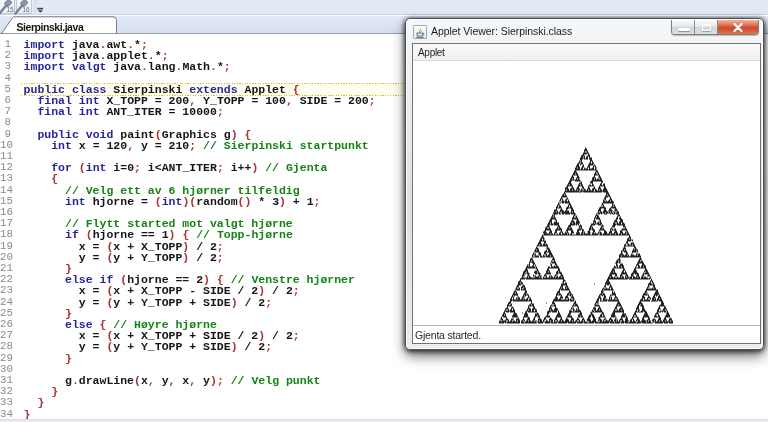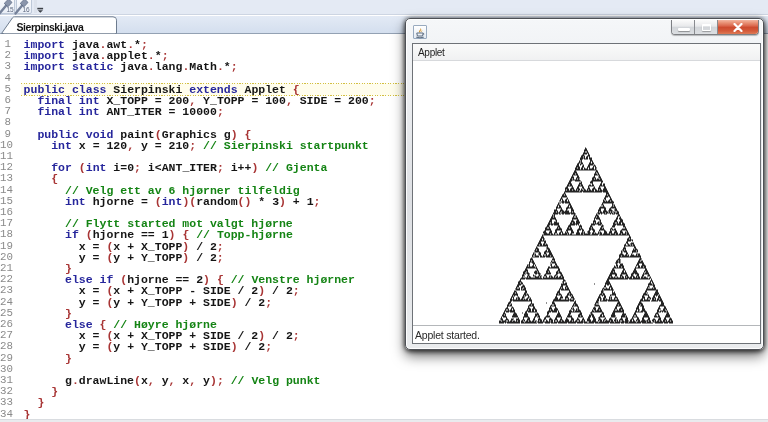--- a/index.html
+++ b/index.html
@@ -108,21 +108,21 @@
 27
 28
 29
 30
 31
 32
 33
 34</pre>
   <pre class="abs" id="code"><span class="k">import</span> java<span class="p">.</span>awt<span class="p">.</span>*<span class="p">;</span>
 <span class="k">import</span> java<span class="p">.</span>applet<span class="p">.</span>*<span class="p">;</span>
-<span class="k">import</span> <span class="k">static</span> java<span class="p">.</span>lang<span class="p">.</span>Math<span class="p">.</span>*<span class="p">;</span>
+<span class="k">import</span> <span class="k">valgt</span> java<span class="p">.</span>lang<span class="p">.</span>Math<span class="p">.</span>*<span class="p">;</span>
 
 <span class="k">public</span> <span class="k">class</span> Sierpinski <span class="k">extends</span> Applet <span class="p">{</span>
   <span class="k">final</span> <span class="k">int</span> X_TOPP = 200<span class="p">,</span> Y_TOPP = 100<span class="p">,</span> SIDE = 200<span class="p">;</span>
   <span class="k">final</span> <span class="k">int</span> ANT_ITER = 10000<span class="p">;</span>
 
   <span class="k">public</span> <span class="k">void</span> paint<span class="p">(</span>Graphics g<span class="p">)</span> <span class="p">{</span>
     <span class="k">int</span> x = 120<span class="p">,</span> y = 210<span class="p">;</span> <span class="c">// Sierpinski startpunkt</span>
 
     <span class="k">for</span> <span class="p">(</span><span class="k">int</span> i=0<span class="p">;</span> i&lt;ANT_ITER<span class="p">;</span> i++<span class="p">)</span> <span class="c">// Gjenta</span>
     <span class="p">{</span>
@@ -153,35 +153,36 @@
   <div class="abs" id="win"></div>
   <div class="abs" id="jicon">
     <svg width="12" height="12" viewBox="0 0 12 12" style="position:absolute;left:0.5px;top:0.5px">
       <path d="M5.2 5.5 Q4.4 4.3 5.6 3.3 Q7.0 2.2 6.2 1.0 Q8.2 2.2 6.8 3.6 Q5.8 4.6 6.4 5.5 Z" fill="#d69a38"></path>
       <path d="M7.6 4.9 Q7.1 4.2 7.9 3.5" stroke="#d69a38" stroke-width="0.8" fill="none"></path>
       <path d="M2.8 6 L9.2 6 L8.6 9 L3.4 9 Z" fill="none" stroke="#5c6c80" stroke-width="1"></path>
       <path d="M9.2 6.4 Q10.6 6.6 9.6 7.8" stroke="#5c6c80" stroke-width="0.8" fill="none"></path>
       <path d="M2.2 10.2 Q6 11.4 9.8 10.2" stroke="#5c6c80" stroke-width="1" fill="none"></path>
     </svg>
   </div>
+  <div class="abs" id="titletext">Applet Viewer: Sierpinski.class</div>
   <div class="abs" id="btns">
     <div class="wb" id="bmin">
         <div class="glyph" id="gmin"></div>
       </div>
     <div class="wb" id="bmax">
         <div class="glyph" id="gmax"></div>
       </div>
     <div class="wb" id="bclose">
       <svg class="glyph" style="left:15px;top:3.5px" width="10" height="9" viewBox="0 0 10 9">
         <path d="M1.5 1 L8.5 8 M8.5 1 L1.5 8" stroke="#fff" stroke-width="2.2" stroke-linecap="round"></path>
       </svg>
     </div>
   </div>
   <div class="abs" id="client"></div>
   <div class="abs" id="menubar"></div>
   <div class="abs" id="menutext">Applet</div>
   <div class="abs" id="statusline"></div>
-  <div class="abs" id="statustext">Applet started.</div>
+  <div class="abs" id="statustext">Gjenta started.</div>
 
   <svg class="abs" style="left:412px;top:60px" width="349" height="264" viewBox="0 0 349 264">
     <path d="M182 224h1M134 243h1M110 253h1M186 258h1M180 173h1M176 131h1M219 197h1M240 230h1M250 246h1M255 255h1M214 171h1M238 217h1M206 153h1M146 208h1M160 148h1M123 205h1M105 234h1M139 161h1M156 125h1M121 194h1M191 228h1M139 246h1M156 167h1M165 128h1M213 195h1M150 229h1M162 159h1M168 123h1M171 106h1M172 97h1M129 180h1M151 134h1M162 111h1M212 187h1M149 225h1M161 157h1M211 210h1M192 149h1M139 206h1M200 234h1M230 249h1M246 256h1M166 259h1M170 174h1M215 218h1M194 153h1M140 208h1M201 235h1M187 162h1M137 212h1M199 238h1M142 250h1M158 169h1M166 129h1M170 108h1M172 98h1M173 93h1M217 178h1M239 220h1M206 154h1M233 209h1M160 236h1M123 249h1M148 169h1M117 216h1M145 152h1M159 120h1M123 191h1M105 227h1M95 245h1M91 254h1M89 258h1M175 261h1M130 262h1M196 262h1M185 175h1M179 132h1M176 110h1M218 186h1M240 225h1M163 244h1M125 253h1M193 258h1M139 260h1M200 262h1M187 175h1M180 132h1M220 197h1M153 230h1M120 246h1M103 255h1M95 259h1M178 261h1M176 174h1M175 131h1M218 197h1M239 230h1M168 255h1M127 259h1M150 173h1M118 218h1M146 153h1M203 208h1M232 235h1M159 249h1M166 169h1M170 128h1M215 196h1M194 142h1M140 202h1M201 233h1M187 160h1M199 237h1M186 163h1M223 213h1M155 238h1M121 250h1M191 257h1M138 260h1M200 261h1M143 262h1M115 262h1M188 263h1M137 263h1M155 175h1M164 132h1M169 110h1M128 186h1M151 137h1M118 200h1M190 231h1M225 247h1M243 255h1M252 259h1M256 261h1M258 262h1M260 262h1M260 263h1M217 175h1M195 132h1M184 110h1M135 186h1M198 225h1M229 244h1M245 253h1M253 258h1M257 260h1M215 174h1M194 131h1M140 197h1M113 230h1M187 246h1M224 255h1M199 171h1M186 130h1M223 196h1M198 142h1M142 203h1M114 233h1M100 248h1M137 168h1M199 215h1M230 239h1M202 164h1M144 213h1M159 151h1M166 119h1M213 191h1M237 227h1M249 245h1M255 254h1M258 258h1M172 261h1M173 174h1M130 219h1M152 153h1M119 208h1M146 148h1M116 205h1M101 234h1M137 161h1M199 212h1M230 237h1M245 250h1M253 256h1M213 172h1M150 218h1M205 240h1M146 251h1M160 170h1M210 216h1M192 152h1M139 208h1M113 235h1M99 249h1M136 169h1M155 128h1M164 108h1M169 98h1M128 181h1M194 222h1M140 242h1M157 165h1M209 214h1M235 238h1M248 251h1M211 169h1M236 216h1M248 239h1M167 251h1M170 170h1M172 129h1M173 109h1M217 186h1M152 224h1M206 244h1M190 166h1M225 214h1M156 239h1M165 163h1M125 213h1M106 238h1M96 250h1M135 169h1M154 129h1M120 196h1M190 229h1M182 159h1M221 211h1M197 149h1M229 206h1M158 234h1M209 249h1M235 256h1M204 172h1M189 130h1M181 109h1M221 186h1M241 224h1M207 156h1M147 210h1M160 149h1M123 206h1M192 234h1M139 249h1M156 168h1M209 216h1M191 152h1M182 120h1M221 191h1M154 227h1M207 245h1M190 167h1M182 127h1M134 195h1M197 229h1M185 159h1M179 123h1M176 106h1M131 184h1M109 224h1M185 243h1M179 166h1M220 214h1M240 239h1M163 251h1M125 257h1M149 172h1M205 218h1M189 153h1M138 208h1M112 235h1M186 249h1M136 256h1M111 259h1M99 261h1M136 175h1M155 131h1M208 197h1M191 143h1M182 115h1M178 102h1M132 182h1M109 223h1M179 165h1M153 238h1M120 251h1M147 169h1M204 216h1M189 152h1M181 120h1M177 104h1M132 183h1M153 136h1M207 199h1M146 231h1M160 160h1M210 211h1M148 237h1M161 163h1M167 125h1M127 194h1M107 228h1M184 246h1M135 254h1M154 171h1M164 130h1M125 196h1M193 230h1M140 246h1M200 254h1M187 171h1M137 217h1M199 240h1M186 164h1M208 250h1M147 257h1M117 260h1M189 261h1M225 262h1M155 262h1M121 263h1M147 175h1M160 132h1M211 197h1M236 230h1M205 159h1M189 124h1M138 193h1M112 228h1M186 245h1M180 167h1M220 215h1M153 239h1M207 251h1M190 170h1M138 216h1M199 239h1M143 251h1M158 170h1M122 216h1M191 240h1M139 251h1M113 257h1M99 260h1M93 261h1M90 262h1M88 262h1M131 175h1M196 219h1M228 241h1M201 165h1M144 214h1M166 120h1M170 104h1M215 183h1M194 136h1M140 199h1M113 231h1M100 247h1M212 185h1M193 137h1M227 200h1M157 231h1M121 247h1M104 255h1M182 259h1M221 261h1M197 175h1M185 131h1M223 197h1M242 230h1M164 246h1M212 255h1M193 171h1M183 130h1M222 196h1M241 230h1M207 159h1M147 211h1M160 150h1M148 147h1M205 205h1M233 234h1M203 161h1M145 212h1M159 150h1M210 206h1M192 147h1M183 118h1M222 190h1M120 245h1M190 254h1M226 258h1M156 261h1M208 262h1M191 175h1M182 132h1M221 197h1M234 211h1M204 150h1M232 206h1M203 147h1M232 205h1M246 234h1M166 248h1M126 256h1M193 259h1M140 261h1M113 262h1M187 262h1M224 263h1M199 175h1M230 219h1M202 154h1M144 208h1M159 148h1M104 234h1M113 212h1M143 150h1M158 119h1M166 104h1M170 96h1M128 179h1M194 221h1M228 242h1M157 252h1M165 170h1M213 217h1M237 240h1M205 164h1M189 126h1M225 194h1M156 229h1M121 246h1M104 254h1M219 262h1M196 175h1M229 219h1M245 241h1M209 165h1M235 214h1M204 151h1M232 207h1M203 148h1M188 118h1M224 190h1M155 227h1M121 245h1M191 254h1M182 171h1M134 217h1M197 240h1M142 251h1M170 109h1M215 186h1M151 224h1M162 156h1M236 236h1M248 249h1M255 256h1M258 259h1M216 174h1M195 131h1M154 137h1M208 200h1M147 231h1M204 247h1M145 255h1M203 259h1M232 261h1M246 262h1M210 175h1M235 219h1M161 241h1M211 252h1M192 170h1M183 129h1M241 229h1M251 246h1M256 254h1M215 171h1M249 240h1M211 164h1M149 213h1M161 151h1M124 207h1M149 148h1M117 205h1M189 234h1M138 248h1M112 256h1M99 259h1M177 262h1M132 262h1M196 263h1M136 219h1M111 241h1M99 252h1M136 170h1M198 216h1M230 240h1M245 251h1M166 257h1M213 260h1M237 261h1M249 262h1M168 262h1M127 263h1M107 263h1M184 263h1M179 175h1M220 219h1M153 241h1M120 252h1M190 257h1M225 260h1M199 174h1M230 218h1M166 252h1M213 257h1M193 173h1M140 218h1M157 153h1M121 208h1M104 235h1M95 249h1M134 169h1M154 128h1M154 237h1M207 250h1M147 256h1M160 172h1M210 218h1M236 240h1M211 170h1M192 129h1M139 196h1M200 229h1M230 246h1M158 254h1M210 259h1M148 261h1M204 262h1M189 175h1M225 219h1M243 241h1M208 165h1M234 214h1M145 207h1M183 161h1M134 212h1M154 150h1M164 119h1M169 104h1M127 183h1M150 136h1M162 112h1M124 187h1M105 225h1M183 244h1M178 166h1M219 214h1M196 151h1M141 207h1M157 148h1M209 205h1M148 234h1M117 248h1M189 256h1M225 259h1M186 131h1M136 197h1M199 230h1M202 167h1M144 215h1M202 239h1M144 251h1M159 170h1M235 239h1M161 251h1M211 257h1M149 260h1M205 261h1M145 262h1M159 175h1M166 132h1M126 197h1M194 230h1M113 255h1M143 171h1M115 217h1M144 153h1M115 208h1M188 235h1M137 249h1M155 169h1M208 216h1M147 239h1M117 251h1M145 170h1M159 129h1M166 109h1M126 186h1M150 137h1M205 200h1M203 247h1M159 172h1M210 217h1M235 240h1M167 170h1M214 216h1M249 251h1M255 257h1M258 260h1M151 218h1M206 241h1M233 252h1M247 257h1M254 260h1M257 261h1M172 262h1M173 175h1M217 219h1M239 241h1M250 252h1M168 257h1M214 260h1M194 174h1M184 131h1M179 110h1M220 186h1M197 137h1M141 200h1M114 231h1M187 247h1M242 259h1M164 261h1M169 175h1M171 131h1M172 110h1M151 225h1M146 253h1M203 258h1M188 173h1M225 218h1M199 153h1M186 121h1M136 192h1M111 227h1M136 254h1M198 258h1M230 261h1M202 174h1M231 219h1M159 241h1M123 252h1M148 170h1M145 235h1M159 162h1M123 212h1M192 238h1M183 163h1M222 213h1M198 151h1M186 119h1M136 191h1M198 227h1M186 158h1M180 123h1M177 106h1M152 136h1M163 112h1M193 138h1M244 232h1M165 247h1M126 255h1M106 259h1M96 261h1M135 175h1M198 219h1M186 153h1M136 208h1M198 235h1M142 249h1M202 256h1M188 172h1M181 130h1M221 196h1M204 237h1M232 250h1M159 256h1M210 260h1M156 241h1M121 252h1M147 170h1M123 192h1M148 140h1M161 114h1M211 188h1M149 226h1M205 244h1M233 254h1M203 171h1M188 130h1M137 196h1M199 229h1M186 159h1M223 211h1M242 237h1M164 250h1M212 256h1M193 172h1M227 218h1M200 153h1M187 121h1M224 192h1M242 227h1M164 245h1M212 254h1M237 258h1M161 261h1M167 174h1M214 219h1M184 121h1M179 104h1M220 184h1M153 223h1M207 243h1M147 253h1M160 171h1M148 240h1M189 257h1M121 262h1M104 262h1M95 263h1M134 175h1M154 132h1M120 197h1M147 143h1M117 203h1M189 233h1M225 248h1M199 168h1M230 215h1M158 239h1M166 164h1M126 213h1M193 238h1M140 250h1M200 257h1M230 260h1M158 261h1M210 262h1M235 262h1M161 263h1M167 175h1M237 241h1M205 165h1M233 214h1M247 238h1M126 257h1M150 172h1M162 130h1M124 197h1M149 142h1M205 203h1M233 233h1M203 160h1M188 124h1M155 228h1M164 158h1M125 210h1M106 237h1M183 250h1M178 169h1M176 129h1M218 196h1M196 142h1M228 202h1M201 145h1M231 204h1M246 233h1M210 161h1M192 125h1M226 194h1M156 228h1M182 258h1M241 262h1M207 175h1M234 219h1M247 241h1M210 165h1M192 126h1M139 195h1M187 158h1M137 211h1M230 250h1M202 169h1M188 129h1M143 246h1M158 167h1M209 215h1M222 191h1M138 258h1M156 173h1M121 218h1M104 240h1M95 252h1M178 257h1M176 173h1M131 218h1M160 118h1M123 190h1M148 139h1M205 201h1M189 145h1M225 204h1M156 233h1M121 248h1M147 168h1M160 128h1M211 195h1M236 229h1M233 211h1M159 237h1M123 250h1M161 129h1M124 196h1M105 229h1M96 246h1M135 167h1M207 195h1M147 229h1M160 159h1M226 206h1M200 147h1M230 205h1M202 147h1M231 205h1M148 212h1M161 150h1M211 206h1M149 235h1M161 161h1M124 212h1M192 237h1M139 250h1M156 169h1M121 216h1M191 239h1M182 164h1M221 213h1M241 238h1M212 257h1M236 260h1M205 174h1M146 218h1M116 241h1M188 252h1M225 257h1M199 173h1M143 218h1M158 153h1M166 121h1M126 192h1M106 227h1M96 245h1M111 215h1M98 239h1M136 163h1M111 213h1M142 151h1M209 191h1M235 227h1M248 245h1M167 254h1M170 171h1M215 217h1M228 208h1M157 235h1M165 162h1M169 125h1M128 194h1M140 158h1M157 123h1M165 106h1M169 97h1M128 180h1M184 155h1M222 209h1M154 236h1M207 249h1M190 169h1M226 216h1M243 239h1M252 251h1M256 257h1M259 260h1M238 218h1M190 121h1M138 192h1M156 140h1M165 114h1M169 101h1M128 182h1M151 135h1M118 199h1M182 160h1M241 237h1M251 250h1M256 256h1M171 260h1M216 261h1M151 262h1M206 262h1M233 263h1M247 263h1M167 263h1M170 175h1M172 132h1M129 197h1M195 230h1M141 246h1M100 259h1M180 261h1M220 262h1M185 132h1M169 167h1M171 128h1M216 195h1M238 229h1M212 167h1M236 215h1M161 239h1M211 251h1M139 216h1M156 152h1M121 207h1M191 235h1M226 249h1M156 256h1M208 259h1M191 174h1M226 218h1M180 104h1M197 136h1M185 112h1M179 100h1M220 181h1M240 222h1M207 155h1M147 209h1M244 256h1M209 172h1M191 130h1M226 196h1M156 230h1M165 159h1M213 211h1M150 237h1M205 250h1M189 169h1M181 129h1M177 108h1M175 98h1M131 181h1M196 222h1M185 155h1M179 122h1M133 192h1M109 227h1M141 158h1M201 210h1M144 237h1M115 250h1M144 169h1M123 196h1M192 229h1M113 254h1M187 259h1M224 261h1M180 110h1M153 225h1M120 244h1M103 253h1M134 260h1M110 262h1M185 262h1M136 263h1M111 263h1M186 263h1M223 263h1M198 175h1M142 219h1M114 241h1M144 165h1M115 214h1M144 151h1M203 207h1M144 235h1M203 249h1M232 256h1M203 172h1M232 217h1M159 240h1M170 126h1M151 141h1M162 115h1M211 189h1M146 254h1M232 260h1M254 262h1M170 263h1M215 263h1M151 263h1M206 263h1M146 263h1M116 263h1M101 263h1M137 175h1M112 219h1M99 241h1M136 165h1M198 214h1M230 238h1M126 260h1M193 261h1M227 262h1M244 262h1M252 263h1M213 175h1M193 132h1M227 197h1M200 143h1M230 203h1M202 145h1M144 204h1M202 233h1M144 248h1M115 255h1M188 259h1M137 261h1M164 131h1M213 197h1M149 230h1M161 159h1M167 124h1M170 106h1M168 100h1M171 94h1M172 91h1M129 177h1M195 220h1M184 154h1M179 121h1M220 192h1M153 227h1M147 167h1M116 215h1M101 239h1M181 251h1M134 257h1M110 260h1M142 174h1M114 218h1M144 148h1M115 205h1M181 248h1M221 256h1M197 172h1M229 217h1M158 240h1M124 189h1M192 226h1M227 244h1M200 166h1M166 163h1M215 194h1M194 141h1M184 115h1M179 101h1M133 182h1M197 222h1M141 243h1M114 253h1M144 170h1M101 240h1M221 257h1M197 173h1M229 218h1M213 214h1M150 238h1M118 250h1M102 257h1M94 260h1M134 174h1M154 131h1M207 197h1M190 143h1M226 203h1M200 145h1M187 117h1M242 226h1M208 157h1M234 210h1M204 149h1M189 119h1M137 191h1M155 139h1M121 201h1M104 232h1M182 247h1M221 255h1M241 259h1M207 174h1M234 218h1M204 153h1M145 208h1M203 235h1M145 249h1M115 256h1M208 219h1M191 153h1M226 208h1M156 235h1M121 249h1M175 96h1M218 179h1M239 221h1M163 242h1M168 165h1M214 214h1M206 251h1M225 216h1M121 251h1M104 257h1M139 173h1M156 130h1M147 230h1M204 246h1M159 262h1M166 175h1M126 219h1M193 241h1M140 252h1M157 170h1M147 240h1M191 262h1M226 263h1M243 263h1M165 263h1M213 263h1M193 175h1M140 219h1M113 241h1M187 252h1M180 170h1M133 216h1M201 257h1M144 260h1M202 261h1M231 262h1M202 175h1M232 219h1M166 165h1M126 214h1M140 251h1M187 260h1M111 262h1M99 262h1M142 241h1M202 252h1M231 257h1M159 260h1M166 174h1M213 218h1M162 252h1M168 170h1M150 240h1M118 251h1M182 175h1M178 132h1M196 143h1M141 203h1M144 160h1M159 124h1M210 194h1M192 141h1M226 202h1M243 232h1M208 160h1M147 212h1M117 237h1M102 250h1M181 256h1M154 174h1M207 218h1M147 241h1M160 164h1M123 214h1M229 207h1M158 235h1M122 249h1M148 168h1M126 183h1M106 223h1M184 243h1M222 253h1M198 171h1M201 152h1M187 120h1M221 184h1M241 223h1M163 243h1M106 258h1M96 260h1M135 174h1M111 219h1M186 241h1M136 252h1M111 257h1M186 260h1M180 174h1M177 131h1M146 211h1M102 234h1M138 161h1M202 163h1M202 238h1M203 169h1M188 128h1M181 108h1M133 185h1M110 224h1M136 253h1M155 171h1M208 217h1M204 251h1M232 257h1M214 218h1M187 249h1M137 256h1M186 261h1M223 262h1M158 241h1M122 252h1M182 260h1M134 261h1M154 175h1M207 219h1M234 241h1M247 252h1M167 257h1M170 173h1M128 218h1M194 240h1M228 252h1M201 170h1M231 216h1M246 240h1M253 251h1M170 257h1M128 260h1M107 261h1M97 262h1M92 262h1M133 175h1M153 132h1M163 110h1M168 99h1M127 181h1M150 135h1M146 143h1M203 203h1M232 233h1M134 168h1M110 216h1M92 251h1M89 257h1M175 260h1M131 261h1M152 175h1M119 219h1M190 241h1M225 252h1M243 257h1M165 260h1M213 261h1M237 262h1M214 263h1M194 175h1M227 219h1M200 154h1M143 208h1M158 148h1M166 118h1M150 227h1M205 245h1M116 258h1M101 261h1M94 262h1M175 263h1M174 175h1M174 132h1M174 110h1M152 225h1M163 156h1M212 210h1M193 149h1M227 206h1M244 234h1M209 161h1M235 212h1M160 237h1M105 256h1M183 260h1M135 261h1M198 262h1M229 262h1M201 175h1M144 219h1M115 241h1M101 252h1M181 257h1M177 173h1M175 130h1M174 109h1M174 99h1M174 93h1M174 91h1M174 90h1M174 89h1M217 176h1M228 197h1M201 143h1M187 115h1M137 189h1M199 226h1M230 244h1M202 166h1M232 251h1M246 257h1M210 172h1M235 218h1M189 121h1M199 227h1M143 245h1M202 254h1M231 258h1M202 173h1M144 218h1M115 240h1M224 257h1M155 260h1M164 174h1M169 131h1M128 197h1M151 143h1M192 139h1M183 113h1M178 101h1M176 95h1M175 91h1M130 177h1M196 220h1M115 238h1M188 251h1M137 257h1M199 260h1M186 174h1M136 218h1M155 153h1M164 121h1M212 192h1M149 227h1M118 245h1M189 254h1M181 171h1M154 153h1M207 208h1M234 235h1M247 249h1M254 256h1M257 259h1M129 262h1M195 262h1M228 263h1M244 263h1M209 175h1M248 241h1M167 252h1M214 257h1M194 173h1M184 130h1M222 197h1M154 230h1M207 246h1M182 128h1M221 195h1M154 229h1M164 159h1M125 211h1M229 239h1M158 251h1M122 257h1M191 260h1M139 261h1M158 175h1M122 219h1M191 241h1M226 252h1M156 257h1M208 260h1M235 261h1M248 262h1M257 263h1M215 175h1M194 132h1M179 99h1M133 181h1M136 209h1M111 236h1M92 256h1M177 259h1M175 174h1M174 131h1M174 94h1M141 197h1M201 230h1M187 159h1M180 124h1M219 184h1M153 224h1M125 209h1M193 236h1M104 239h1M95 251h1M219 260h1M196 174h1M155 143h1M164 115h1M125 189h1M106 226h1M140 157h1M200 210h1M187 149h1M224 206h1M242 234h1M208 161h1M234 212h1M247 237h1M167 250h1M214 256h1M194 172h1M251 243h1M256 253h1M171 258h1M129 260h1M184 175h1M131 186h1M196 225h1M185 156h1M223 210h1M198 149h1M180 103h1M133 183h1M110 223h1M142 156h1M158 122h1M209 192h1M148 228h1M117 245h1M225 258h1M202 153h1M231 208h1M202 148h1M144 205h1M115 234h1M101 248h1M221 259h1M197 174h1M150 260h1M118 261h1M146 175h1M203 219h1M232 241h1M159 252h1M123 257h1M148 173h1M161 130h1M161 115h1M167 123h1M214 193h1M150 228h1M189 167h1M225 215h1M199 151h1M230 207h1M148 256h1M117 259h1M102 261h1M138 175h1M136 164h1M111 214h1M99 238h1M180 251h1M133 257h1M197 260h1M185 174h1M179 131h1M175 99h1M218 181h1M196 135h1M141 199h1M137 167h1M143 239h1M114 251h1M100 257h1M181 260h1M177 174h1M130 178h1M152 133h1M163 111h1M193 225h1M183 156h1M222 210h1M164 162h1M171 107h1M216 185h1M195 136h1M184 112h1M135 188h1M186 157h1M136 210h1M198 236h1M114 256h1M153 131h1M215 181h1M194 135h1M200 231h1M231 247h1M246 255h1M253 259h1M213 173h1M193 131h1M224 189h1M199 139h1M186 113h1M180 101h1M153 135h1M190 144h1M225 203h1M165 161h1M169 124h1M194 228h1M227 245h1M200 167h1M231 215h1M246 239h1M257 257h1M172 260h1M129 261h1M119 244h1M197 262h1M223 219h1M155 241h1M164 165h1M212 214h1M193 151h1M140 207h1M165 118h1M126 190h1M183 245h1M186 173h1M223 218h1M155 240h1M208 252h1M234 257h1M204 173h1M145 218h1M159 153h1M210 208h1M148 235h1M161 162h1M105 238h1M135 256h1M98 261h1M180 262h1M177 175h1M131 219h1M196 241h1M141 252h1M156 148h1M213 190h1M172 173h1M129 218h1M151 153h1M206 208h1M146 235h1M160 162h1M170 107h1M128 185h1M194 224h1M140 243h1M113 253h1M158 129h1M210 196h1M235 229h1M248 246h1M184 262h1M135 262h1M180 175h1M240 241h1M207 165h1M160 238h1M210 251h1M148 257h1M161 172h1M124 218h1M192 240h1M183 164h1M135 214h1M154 151h1M207 207h1M147 235h1M117 249h1M181 172h1M125 192h1M193 227h1M183 158h1M178 123h1M220 193h1M240 228h1M250 245h1M168 254h1M215 258h1M150 261h1M190 175h1M127 193h1M244 254h1M165 258h1M169 173h1M172 109h1M173 99h1M130 181h1M195 222h1M153 228h1M234 254h1M204 171h1M145 217h1M178 256h1M176 172h1M218 218h1M152 240h1M199 152h1M88 261h1M87 262h1M174 262h1M217 263h1M152 263h1M145 175h1M210 257h1M192 173h1M139 218h1M113 240h1M136 257h1M155 173h1M103 240h1M132 260h1M109 261h1M141 175h1M201 219h1M231 241h1M231 214h1M246 238h1M260 261h1M239 219h1M233 208h1M247 235h1M254 249h1M214 169h1M237 216h1M249 239h1M168 251h1M127 257h1M194 260h1M184 174h1M135 218h1M120 208h1M190 235h1M138 249h1M200 256h1M143 259h1M115 261h1M144 175h1M202 219h1M144 241h1M203 252h1M188 170h1M224 216h1M208 251h1M232 218h1M203 153h1M115 235h1M144 162h1M115 212h1M188 238h1M181 163h1M134 213h1M110 238h1M185 250h1M198 260h1M229 261h1M158 262h1M209 262h1M178 110h1M132 186h1M142 206h1M201 234h1M144 249h1M159 168h1M192 239h1M178 126h1M132 194h1M196 229h1M185 158h1M208 208h1M170 259h1M215 261h1M252 252h1M213 170h1M149 216h1M118 240h1M189 251h1M243 260h1M252 261h1M149 219h1M118 241h1M189 252h1M156 260h1M121 261h1M167 110h1M127 186h1M102 231h1M138 160h1M112 211h1M186 237h1M224 250h1M242 256h1M251 260h1M212 174h1M244 230h1M165 246h1M183 173h1M111 240h1M186 252h1M180 131h1M177 110h1M219 186h1M146 166h1M160 127h1M123 195h1M139 159h1M200 211h1M202 162h1M231 213h1M202 150h1M188 119h1M230 245h1M122 258h1M191 261h1M226 262h1M200 175h1M143 219h1M202 241h1M188 165h1M181 126h1M207 158h1M145 216h1M115 239h1M101 251h1M94 257h1M134 173h1M110 218h1M185 240h1M223 252h1M242 257h1M149 218h1M205 241h1M189 164h1M177 107h1M131 180h1M223 209h1M208 249h1M191 169h1M165 164h1M150 151h1M205 207h1M233 235h1M167 256h1M214 259h1M205 175h1M146 219h1M160 153h1M123 208h1M148 148h1M204 205h1M189 147h1M181 118h1M177 103h1M219 183h1M240 223h1M250 243h1M212 166h1M149 214h1M205 238h1M189 163h1M225 213h1M156 238h1M226 260h1M243 261h1M208 175h1M191 131h1M139 197h1M156 143h1M121 203h1M147 145h1M204 204h1M145 233h1M159 161h1M210 212h1M124 213h1M100 260h1M137 174h1M111 218h1M180 164h1M177 126h1M175 107h1M174 98h1M217 177h1M152 220h1M163 154h1M124 208h1M113 256h1M141 241h1M191 151h1M169 123h1M184 158h1M175 97h1M250 242h1M212 165h1M193 127h1M183 107h1M135 185h1M207 200h1M138 203h1M156 146h1M208 204h1M147 234h1M160 161h1M211 212h1M192 150h1M183 119h1M241 227h1M125 254h1M149 171h1M102 233h1M177 168h1M219 215h1M250 251h1M212 170h1M200 141h1M155 138h1M164 113h1M125 188h1M106 225h1M96 244h1M178 253h1M220 258h1M229 203h1M158 233h1M122 248h1M191 255h1M139 259h1M199 241h1M142 252h1M148 152h1M161 120h1M132 171h1M196 217h1M185 153h1M155 148h1M164 118h1M125 190h1M149 139h1M146 232h1M116 247h1M145 168h1M203 215h1M188 152h1M134 191h1M110 227h1M142 158h1M231 237h1M159 238h1M139 172h1M200 218h1M143 240h1M158 164h1M209 213h1M139 207h1M121 205h1M147 147h1M160 117h1M167 103h1M214 183h1M237 223h1M249 243h1M255 253h1M150 217h1M204 219h1M145 241h1M145 257h1M115 260h1M199 219h1M186 154h1M158 256h1M166 172h1M146 213h1M160 151h1M210 207h1M238 224h1M162 243h1M168 166h1M194 151h1M227 207h1M200 148h1M187 118h1M208 245h1M191 166h1M229 246h1M201 167h1M187 128h1M137 195h1M155 142h1M121 202h1M191 233h1M139 248h1M200 255h1M230 259h1M231 218h1M232 208h1M159 235h1M166 162h1M213 212h1M193 150h1M198 140h1M186 114h1M177 95h1M131 177h1M108 220h1M141 154h1M114 208h1M100 236h1M137 162h1M155 125h1M104 228h1M139 158h1M143 237h1M202 250h1M231 256h1M202 172h1M215 184h1M238 223h1M206 156h1M146 209h1M203 236h1M232 249h1M192 174h1M156 153h1M91 256h1M176 259h1M109 262h1M207 252h1M188 162h1M143 250h1M231 260h1M246 261h1M253 262h1M257 262h1M151 219h1M119 241h1M102 252h1M182 257h1M178 173h1M132 218h1M153 153h1M147 148h1M232 234h1M159 248h1M123 256h1M148 172h1M211 196h1M161 246h1M211 255h1M236 259h1M205 173h1M233 218h1M247 240h1M239 224h1M162 244h1M127 214h1M107 239h1M184 251h1M179 169h1M175 109h1M108 224h1M97 244h1M135 166h1M201 163h1M231 250h1M166 260h1M172 131h1M216 197h1M238 230h1M162 246h1M160 240h1M210 252h1M181 175h1M134 219h1M110 241h1M142 165h1M158 126h1M122 195h1M191 229h1M182 158h1M222 211h1M207 162h1M234 213h1M254 250h1M172 172h1M173 130h1M217 197h1M149 215h1M161 152h1M167 120h1M214 191h1M102 254h1M181 258h1M219 218h1M240 240h1M193 129h1M227 196h1M162 162h1M197 223h1M155 236h1M120 249h1M103 256h1M154 262h1M120 262h1M103 263h1M178 263h1M176 175h1M218 219h1M163 252h1M171 129h1M129 196h1M195 229h1M184 159h1M218 184h1M196 136h1M115 211h1M101 237h1M93 250h1M177 256h1M155 230h1M226 259h1M147 262h1M117 263h1M159 132h1M166 110h1M214 186h1M194 137h1M200 144h1M187 116h1M111 226h1M142 157h1M158 123h1M122 193h1M226 245h1M156 254h1M165 171h1M126 217h1M150 153h1M162 120h1M124 192h1M192 227h1M139 245h1M137 164h1M112 213h1M143 151h1M202 207h1M188 148h1M224 205h1M199 147h1M186 117h1M223 190h1M251 245h1M140 195h1M113 229h1M143 159h1M144 149h1M159 119h1M183 243h1M135 253h1M142 260h1M201 262h1M159 154h1M203 237h1M188 163h1M181 125h1M134 194h1M197 228h1M136 211h1M155 149h1M208 206h1M101 256h1M94 259h1M197 218h1M223 208h1M155 235h1M98 241h1M92 252h1M131 173h1M109 218h1M179 164h1M176 126h1M219 195h1M240 229h1M171 259h1M195 174h1M228 219h1M244 241h1M165 252h1M146 240h1M116 252h1M101 257h1M190 263h1M216 196h1M102 240h1M182 252h1M178 170h1M131 196h1M152 142h1M119 202h1M190 233h1M221 212h1M197 150h1M185 119h1M223 191h1M229 201h1M158 232h1M166 160h1M126 211h1M111 216h1M155 126h1M138 246h1M208 215h1M124 254h1M117 217h1M145 153h1M134 190h1M185 245h1M223 254h1M209 251h1M145 174h1M159 131h1M123 197h1M105 230h1M95 246h1M178 255h1M176 171h1M218 217h1M196 153h1M185 120h1M135 192h1M204 249h1M189 168h1M137 216h1M230 251h1M245 257h1M150 262h1M118 262h1M116 219h1M101 241h1M181 252h1M245 240h1M177 170h1M132 216h1M109 240h1M185 251h1M142 261h1M114 262h1M177 132h1M132 197h1M153 143h1M163 115h1M212 189h1M247 258h1M210 173h1M192 131h1M183 109h1M134 186h1M198 224h1M186 156h1M180 122h1M133 193h1M142 245h1M166 127h1M205 246h1M116 259h1M188 261h1M181 174h1M221 219h1M197 153h1M185 121h1M229 245h1M187 127h1M180 108h1M201 209h1M144 236h1M115 249h1M115 216h1M188 239h1M137 251h1M199 257h1M143 260h1M158 174h1M209 218h1M235 241h1M204 164h1M181 107h1M134 185h1M197 224h1M229 243h1M158 253h1M139 262h1M156 175h1M165 132h1M238 225h1M233 210h1M210 249h1M233 217h1M120 207h1M182 161h1M120 206h1M194 223h1M227 243h1M157 253h1M169 129h1M151 229h1M124 211h1M227 250h1M248 240h1M236 213h1M161 238h1M211 250h1M149 257h1M205 260h1M233 261h1M247 262h1M166 262h1M157 154h1M209 208h1M191 148h1M143 248h1M158 168h1M166 128h1M126 196h1M106 229h1M183 246h1M198 259h1M201 174h1M181 170h1M110 240h1M142 164h1M114 213h1M188 147h1M155 234h1M164 161h1M149 237h1M211 213h1M149 238h1M167 126h1M214 194h1M118 246h1M139 175h1M143 154h1M158 121h1M166 105h1M213 184h1M211 166h1M236 214h1M167 163h1M214 213h1M248 259h1M167 261h1M127 262h1M194 262h1M135 219h1M154 154h1M222 254h1M154 258h1M120 261h1M190 262h1M241 241h1M164 252h1M106 260h1M183 261h1M222 262h1M207 263h1M234 263h1M160 263h1M210 263h1M236 263h1M248 263h1M150 263h1M162 175h1M168 132h1M214 197h1M237 230h1M249 246h1M162 153h1M192 235h1M183 162h1M178 125h1M176 107h1M120 200h1M191 231h1M138 247h1M203 173h1M224 197h1M208 246h1M147 255h1M243 262h1M147 219h1M117 241h1M145 165h1M203 214h1M232 238h1M246 251h1M210 169h1M243 229h1M252 246h1M213 167h1M193 128h1M183 108h1M178 98h1M220 180h1M227 260h1M252 262h1M237 219h1M249 241h1M168 252h1M171 170h1M151 142h1M168 102h1M127 182h1M200 253h1M246 260h1M126 262h1M106 262h1M96 263h1M105 260h1M178 175h1M219 219h1M215 173h1M189 262h1M156 263h1M165 175h1M213 219h1M203 151h1M188 120h1M181 104h1M221 183h1M154 223h1M154 142h1M207 202h1M190 145h1M226 204h1M243 233h1M191 124h1M155 226h1M208 244h1M226 215h1M200 151h1M143 207h1M202 212h1M232 237h1M246 250h1M148 216h1M117 239h1M145 164h1M116 213h1M207 163h1M225 191h1M199 140h1M230 201h1M245 232h1M166 247h1M183 174h1M222 218h1M154 240h1M145 240h1M203 251h1M210 174h1M161 173h1M186 250h1M223 257h1M137 208h1M169 103h1M190 122h1M225 192h1M243 228h1M208 158h1M145 206h1M203 234h1M101 259h1M181 261h1M134 262h1M185 263h1M176 132h1M131 197h1M109 230h1M185 246h1M179 167h1M133 215h1M197 239h1M101 262h1M242 235h1M251 249h1M212 169h1M200 142h1M149 138h1M233 232h1M137 193h1M143 158h1M202 210h1M188 149h1M181 119h1M133 191h1M197 227h1M185 157h1M153 141h1M120 202h1M190 232h1M211 207h1M236 235h1M161 249h1M124 256h1M192 230h1M226 246h1M111 229h1M142 159h1M166 106h1M193 136h1M209 247h1M235 255h1M254 261h1M146 165h1M116 214h1M101 238h1M137 163h1M208 194h1M160 158h1M252 258h1M169 261h1M215 262h1M178 262h1M109 263h1M144 257h1M159 173h1M166 130h1M169 257h1M215 260h1M151 261h1M146 262h1M203 263h1M232 263h1M246 263h1M166 263h1M126 263h1M106 263h1M140 175h1M157 132h1M122 197h1M148 143h1M94 248h1M177 255h1M132 259h1M196 261h1M198 153h1M99 245h1M180 254h1M153 261h1M189 241h1M181 165h1M221 214h1M197 151h1M227 195h1M230 202h1M253 248h1M213 168h1M237 215h1M227 194h1M204 215h1M145 239h1M155 152h1M164 120h1M125 191h1M201 147h1M144 161h1M188 237h1M137 250h1M164 129h1M169 108h1M178 168h1M132 215h1M153 152h1M145 147h1M159 117h1M210 190h1M183 114h1M134 188h1M110 226h1M182 245h1M178 167h1M182 129h1M134 196h1M167 102h1M170 95h1M215 179h1M151 221h1M206 242h1M146 252h1M214 262h1M205 263h1M138 219h1M112 241h1M143 165h1M202 214h1M144 238h1M115 251h1M166 108h1M213 186h1M150 224h1M149 236h1M118 249h1M146 169h1M116 216h1M199 213h1M194 229h1M166 161h1M233 256h1M247 260h1M203 175h1M204 260h1M128 263h1M194 263h1M152 137h1M119 200h1M199 255h1M188 153h1M224 208h1M199 148h1M159 234h1M104 256h1M165 109h1M169 99h1M138 159h1M199 211h1M188 125h1M224 194h1M242 228h1M213 254h1M149 259h1M149 153h1M205 208h1M144 217h1M203 240h1M148 218h1M161 153h1M211 208h1M236 238h1M161 250h1M192 260h1M226 261h1M165 262h1M128 219h1M194 241h1M199 141h1M202 146h1M188 117h1M181 103h1M197 135h1M229 199h1M245 231h1M213 255h1M140 217h1M234 229h1M160 246h1M210 254h1M192 171h1M178 109h1M153 137h1M134 211h1M110 237h1M98 250h1M133 172h1M98 240h1M123 254h1M105 259h1M198 263h1M230 263h1M246 236h1M253 249h1M257 256h1M215 172h1M188 132h1M181 110h1M241 225h1M251 244h1M216 173h1M119 240h1M138 170h1M156 129h1M208 196h1M191 142h1M139 202h1M112 233h1M143 160h1M158 124h1M213 185h1M205 243h1M189 166h1M138 214h1M253 260h1M110 228h1M110 239h1M98 251h1M186 152h1M136 207h1M193 240h1M165 129h1M150 142h1M205 202h1M146 233h1M116 248h1M101 255h1M137 172h1M199 217h1M104 260h1M182 261h1M142 263h1M104 241h1M159 163h1M166 126h1M126 194h1M113 211h1M100 237h1M90 256h1M132 172h1M220 213h1M136 213h1M111 238h1M142 163h1M202 213h1M188 151h1M137 207h1M155 147h1M208 205h1M234 234h1M204 161h1M232 212h1M203 150h1M177 96h1M132 179h1M196 221h1M245 252h1M209 170h1M148 217h1M192 148h1M178 103h1M250 241h1M212 164h1M118 238h1M102 251h1M221 260h1M241 261h1M251 262h1M256 262h1M132 181h1M242 236h1M164 249h1M169 169h1M215 216h1M238 239h1M206 164h1M116 238h1M101 250h1M204 252h1M189 170h1M243 240h1M208 164h1M191 126h1M165 158h1M215 193h1M157 145h1M122 204h1M226 248h1M156 255h1M121 259h1M121 219h1M147 154h1M204 208h1M166 125h1M162 158h1M149 149h1M161 119h1M124 191h1M167 101h1M214 182h1M227 199h1M244 231h1M209 160h1M139 193h1M113 228h1M188 256h1M224 260h1M155 261h1M197 141h1M142 202h1M158 145h1M148 146h1M247 248h1M165 121h1M213 192h1M205 158h1M210 162h1M235 213h1M248 238h1M211 163h1M139 194h1M200 228h1M122 259h1M104 261h1M183 262h1M231 238h1M253 257h1M170 260h1M172 174h1M216 218h1M151 241h1M119 252h1M103 257h1M138 173h1M112 218h1M99 240h1M180 252h1M175 129h1M129 185h1M195 224h1M228 243h1M244 253h1M209 171h1M191 129h1M144 150h1M202 206h1M246 249h1M238 262h1M211 175h1M161 154h1M167 121h1M127 192h1M150 140h1M162 114h1M236 226h1M161 244h1M167 166h1M170 127h1M195 142h1M209 204h1M235 233h1M161 248h1M167 168h1M127 215h1M106 239h1M222 257h1M198 173h1M209 252h1M191 170h1M98 263h1M155 132h1M234 230h1M204 159h1M181 106h1M177 97h1M219 180h1M153 221h1M119 242h1M204 214h1M145 238h1M116 251h1M199 218h1M114 252h1M109 229h1M141 159h1M114 211h1M180 250h1M177 169h1M201 254h1M224 217h1M139 263h1M112 263h1M99 263h1M93 263h1M177 263h1M175 175h1M203 216h1M232 240h1M193 130h1M209 159h1M235 211h1M248 237h1M237 260h1M235 235h1M204 162h1M203 238h1M145 250h1M144 172h1M159 130h1M170 99h1M172 93h1M129 178h1M198 148h1M245 234h1M170 172h1M172 130h1M228 246h1M157 255h1M143 263h1M202 263h1M231 263h1M208 174h1M147 218h1M139 205h1M113 234h1M187 248h1M180 168h1M220 216h1M116 207h1M181 162h1M197 238h1M201 256h1M188 131h1M145 234h1M203 248h1M145 256h1M115 259h1M163 246h1M125 255h1M181 128h1M132 185h1M193 142h1M113 233h1M177 128h1M168 167h1M150 152h1M118 207h1M225 249h1M186 165h1M136 214h1M188 257h1M137 260h1M199 261h1M150 230h1M189 255h1M138 259h1M215 259h1M123 218h1M91 257h1M89 260h1M87 261h1M130 175h1M108 219h1M185 241h1M138 169h1M112 216h1M99 239h1M114 207h1M100 235h1M93 249h1M133 168h1M197 216h1M142 239h1M150 141h1M159 147h1M154 127h1M149 224h1M161 156h1M124 209h1M105 236h1M183 249h1M244 233h1M110 261h1M142 175h1M158 131h1M206 199h1M233 231h1M160 247h1M123 255h1M192 259h1M152 221h1M207 242h1M234 252h1M160 258h1M167 173h1M180 169h1M212 197h1M221 217h1M229 208h1M126 212h1M150 150h1M102 235h1M181 249h1M154 259h1M207 261h1M139 162h1M147 141h1M160 115h1M106 222h1M96 243h1M179 253h1M132 258h1M153 173h1M234 240h1M254 257h1M141 263h1M201 263h1M158 263h1M235 263h1M204 175h1M145 219h1M213 262h1M149 262h1M161 175h1M211 219h1M149 241h1M161 165h1M124 214h1M149 151h1M116 249h1M181 259h1M142 262h1M144 263h1M115 263h1M133 219h1M197 241h1M229 252h1M170 261h1M128 262h1M107 262h1M222 263h1M235 257h1M248 260h1M200 241h1M187 165h1M180 126h1M220 195h1M229 202h1M133 186h1M103 231h1M125 218h1M227 252h1M157 257h1M209 260h1M177 129h1M219 196h1M153 229h1M163 159h1M198 215h1M186 151h1M191 147h1M182 117h1M120 199h1M95 247h1M90 255h1M88 259h1M218 262h1M232 239h1M159 251h1M204 218h1M181 121h1M221 192h1M197 140h1M142 201h1M165 172h1M169 130h1M128 196h1M107 230h1M97 246h1M91 255h1M153 130h1M163 109h1M125 186h1M193 224h1M224 195h1M155 229h1M160 259h1M123 261h1M192 262h1M183 175h1M98 252h1M186 240h1M223 251h1M164 260h1M169 174h1M195 143h1M135 189h1M198 226h1M159 164h1M173 91h1M152 132h1M119 198h1M160 116h1M123 189h1M226 244h1M136 195h1M99 246h1M136 167h1M180 120h1M220 191h1M147 254h1M219 263h1M153 263h1M163 175h1M212 219h1M193 154h1M113 236h1M224 256h1M155 259h1M199 235h1M95 262h1M175 132h1M228 203h1M120 219h1M182 165h1M154 238h1M164 163h1M200 169h1M143 216h1M188 164h1M137 213h1M133 194h1M142 246h1M114 254h1M221 262h1M153 260h1M159 121h1M126 184h1M227 242h1M156 142h1M144 206h1M193 139h1M222 188h1M154 226h1M147 166h1M117 214h1M189 239h1M245 261h1M170 262h1M201 154h1M164 114h1M213 188h1M142 244h1M187 258h1M242 262h1M191 132h1M182 110h1M178 99h1M176 94h1M218 177h1M181 169h1M132 196h1M137 173h1M155 170h1M226 251h1M233 219h1M227 261h1M157 262h1M150 241h1M118 252h1M149 263h1M118 263h1M189 263h1M225 263h1M169 263h1M171 175h1M129 219h1M108 241h1M184 252h1M135 257h1M111 260h1M201 218h1M187 153h1M252 249h1M213 169h1M140 196h1M157 142h1M165 115h1M169 102h1M215 182h1M151 223h1M206 243h1M190 165h1M167 108h1M170 98h1M201 253h1M177 260h1M94 258h1M178 260h1M153 262h1M254 263h1M238 263h1M206 175h1M160 241h1M151 175h1M162 132h1M211 167h1M205 239h1M233 251h1M214 261h1M197 142h1M185 115h1M223 189h1M198 139h1M158 144h1M166 116h1M150 139h1M192 138h1M159 261h1M123 262h1M148 175h1M161 132h1M172 94h1M108 221h1M184 242h1M176 127h1M131 195h1M98 246h1M179 254h1M133 259h1M197 261h1M159 263h1M123 263h1M104 263h1M183 263h1M134 263h1M150 225h1M233 253h1M167 260h1M200 219h1M202 165h1M213 213h1M162 163h1M168 126h1M184 156h1M135 209h1M142 162h1M158 125h1M209 194h1M191 141h1M113 232h1M251 261h1M157 143h1M122 203h1M104 233h1M139 160h1M156 124h1M126 185h1M158 147h1M200 235h1M143 249h1M196 240h1M185 164h1M223 214h1M120 250h1M160 129h1M254 254h1M259 261h1M173 262h1M173 132h1M130 197h1M201 255h1M231 259h1M192 175h1M139 219h1M156 154h1M226 205h1M161 128h1M156 123h1M209 193h1M235 228h1M214 258h1M102 262h1M143 241h1M203 164h1M188 126h1M177 98h1M196 134h1M228 199h1M116 235h1M188 249h1M199 259h1M122 262h1M191 263h1M118 244h1M145 151h1M243 234h1M162 113h1M107 229h1M220 259h1M124 251h1M105 257h1M113 218h1M100 240h1M220 257h1M241 260h1M163 261h1M212 262h1M180 105h1M223 187h1M242 225h1M164 244h1M140 260h1M143 175h1M115 219h1M137 165h1M112 214h1M153 172h1M148 151h1M210 256h1M148 259h1M117 261h1M158 165h1M226 207h1M136 190h1M112 239h1M186 251h1M186 132h1M198 143h1M186 115h1M136 189h1M169 168h1M233 213h1M170 256h1M128 259h1M151 174h1M162 131h1M168 110h1M124 188h1M91 253h1M141 153h1M187 235h1M224 249h1M155 256h1M234 261h1M167 262h1M237 263h1M203 241h1M112 261h1M93 262h1M90 263h1M88 263h1M174 263h1M218 263h1M239 263h1M204 241h1M232 252h1M203 170h1M195 153h1M141 208h1M143 162h1M128 183h1M107 223h1M140 156h1M157 122h1M165 105h1M111 258h1M142 173h1M180 121h1M163 158h1M205 206h1M221 190h1M169 254h1M127 258h1M194 261h1M140 262h1M134 197h1M110 230h1M122 213h1M104 238h1M182 250h1M109 239h1M141 164h1M157 126h1M165 107h1M241 236h1M204 238h1M159 169h1M129 181h1M171 127h1M123 251h1M192 257h1M224 219h1M230 208h1M137 190h1M112 226h1M136 166h1M231 235h1M104 259h1M139 174h1M156 131h1M121 197h1M104 230h1M219 259h1M240 261h1M163 262h1M168 175h1M215 219h1M162 165h1M195 137h1M228 200h1M165 160h1M186 239h1M131 185h1M212 188h1M102 253h1M145 214h1M145 163h1M203 213h1M221 218h1M241 240h1M251 251h1M171 173h1M161 131h1M167 167h1M214 215h1M194 152h1M175 93h1M218 178h1M129 216h1M151 152h1M203 162h1M188 250h1M109 222h1M185 242h1M98 262h1M179 262h1M220 263h1M120 263h1M156 132h1M162 155h1M211 209h1M164 112h1M169 100h1M238 222h1M162 242h1M211 253h1M236 258h1M196 133h1M141 198h1M182 248h1M144 252h1M202 257h1M148 262h1M124 219h1M105 241h1M139 165h1M156 126h1M237 224h1M168 253h1M107 260h1M140 174h1M111 235h1M161 158h1M182 105h1M134 184h1M142 243h1M158 166h1M195 133h1M184 111h1M222 187h1M217 218h1M151 240h1M162 164h1M209 263h1M230 252h1M158 257h1M117 262h1M188 241h1M137 252h1M112 257h1M136 174h1M198 218h1M196 223h1M157 166h1M165 127h1M237 229h1M116 237h1M134 216h1M154 152h1M182 162h1M206 200h1M234 231h1M247 247h1M254 255h1M119 262h1M169 132h1M171 110h1M216 186h1M146 210h1M202 251h1M136 262h1M160 165h1M127 195h1M132 193h1M109 228h1M114 210h1M133 169h1M185 239h1M136 251h1M169 109h1M171 98h1M216 181h1M151 222h1M135 212h1M103 235h1M112 212h1M99 237h1M178 131h1M207 203h1M147 233h1M226 250h1M230 216h1M202 152h1M144 207h1M202 235h1M213 196h1M189 123h1M199 228h1M115 254h1M144 171h1M158 250h1M209 256h1M235 260h1M105 262h1M230 241h1M246 252h1M210 170h1M117 240h1M90 260h1M179 105h1M176 96h1M175 92h1M112 227h1M123 213h1M139 163h1M205 156h1M189 122h1M211 217h1M192 153h1M183 120h1M222 192h1M236 237h1M205 162h1M210 250h1M189 174h1M181 131h1M154 143h1M120 203h1M244 257h1M252 260h1M213 174h1M237 218h1M203 262h1M192 132h1M180 255h1M177 171h1M152 230h1M206 246h1M225 196h1M199 142h1M143 203h1M181 255h1M97 263h1M91 263h1M176 263h1M119 263h1M187 237h1M199 169h1M142 216h1M115 257h1M144 173h1M115 218h1M201 166h1M112 229h1M219 217h1M160 260h1M170 131h1M217 181h1M243 238h1M118 239h1M146 164h1M208 159h1M156 151h1M165 120h1M156 147h1M115 206h1M188 234h1M181 161h1M153 237h1M116 260h1M116 218h1M224 252h1M155 257h1M164 173h1M106 240h1M96 252h1M153 174h1M120 218h1M147 153h1M116 208h1M189 235h1M135 255h1M245 235h1M209 162h1M191 125h1M146 256h1M203 260h1M204 154h1M170 169h1M128 216h1M119 207h1M243 256h1M208 172h1M112 230h1M182 114h1M123 217h1M219 194h1M196 141h1M141 202h1M161 117h1M211 190h1M139 201h1M241 239h1M255 251h1M130 186h1M163 113h1M129 179h1M195 221h1M154 148h1M212 191h1M227 201h1M182 106h1M98 243h1M93 251h1M196 218h1M141 240h1M201 252h1M202 260h1M231 261h1M95 260h1M91 261h1M89 262h1M201 208h1M187 148h1M208 248h1M234 256h1M211 261h1M236 262h1M161 262h1M127 219h1M107 241h1M142 218h1M114 240h1M117 208h1M145 148h1M175 259h1M174 174h1M152 241h1M146 170h1M145 211h1M159 149h1M222 212h1M169 126h1M119 246h1M128 184h1M107 224h1M97 243h1M141 218h1M171 96h1M97 242h1M179 252h1M133 258h1M163 131h1M233 255h1M187 154h1M186 162h1M223 212h1M198 150h1M142 207h1M256 255h1M113 263h1M187 263h1M153 154h1M163 121h1M168 105h1M127 184h1M150 174h1M118 219h1M101 235h1M138 172h1M169 166h1M215 215h1M154 149h1M137 248h1M155 168h1M143 173h1M158 130h1M209 197h1M235 230h1M194 239h1M146 255h1M244 235h1M138 191h1M245 254h1M231 246h1M107 240h1M140 164h1M201 214h1M187 151h1M184 114h1M167 129h1M214 196h1M108 240h1M154 260h1M106 241h1M135 170h1M164 109h1M212 186h1M236 224h1M149 258h1M211 218h1M149 240h1M161 164h1M214 195h1M167 162h1M170 125h1M165 259h1M254 252h1M138 205h1M112 234h1M175 108h1M167 109h1M184 120h1M154 140h1M120 201h1M238 221h1M206 155h1M167 118h1M126 191h1M166 171h1M160 249h1M167 169h1M126 216h1M167 255h1M129 186h1M141 244h1M137 197h1M234 232h1M189 131h1M138 197h1M202 211h1M144 256h1M183 251h1M169 262h1M162 263h1M211 263h1M183 132h1M135 197h1M200 146h1M230 204h1M143 205h1M201 213h1M235 254h1M99 248h1M180 256h1M193 143h1M183 115h1M221 185h1M157 124h1M204 245h1M232 254h1M159 258h1M166 173h1M126 218h1M184 164h1M205 152h1M189 120h1M193 237h1M94 252h1M134 170h1M157 256h1M121 260h1M147 174h1M117 218h1M114 235h1M159 125h1M211 211h1M156 170h1M214 173h1M160 126h1M167 107h1M106 224h1M200 209h1M231 236h1M217 180h1M195 134h1M231 203h1M99 244h1M155 127h1M121 195h1M103 229h1M134 167h1M120 195h1M207 206h1M190 147h1M182 118h1M150 222h1M165 251h1M179 126h1M92 254h1M133 171h1M190 230h1M225 246h1M243 254h1M89 263h1M109 219h1M159 118h1M166 103h1M113 209h1M111 212h1M131 172h1M151 217h1M206 240h1M135 211h1M111 237h1M155 129h1M126 261h1M150 175h1M102 241h1M138 164h1M147 173h1M112 240h1M99 251h1M132 219h1M96 262h1M164 110h1M107 222h1M133 214h1M153 151h1M190 148h1M225 205h1M252 248h1M242 260h1M212 175h1M159 259h1M210 261h1M143 164h1M224 251h1M205 262h1M160 175h1M167 132h1M194 143h1M140 203h1M222 255h1M198 172h1M142 217h1M144 164h1M115 213h1M249 263h1M255 263h1M258 263h1M259 263h1M173 263h1M173 110h1M195 225h1M150 219h1M162 154h1M168 121h1M171 105h1M172 96h1M216 180h1M212 209h1M229 251h1M209 173h1M153 140h1M207 201h1M147 232h1M196 224h1M242 240h1M253 252h1M173 131h1M145 260h1M188 175h1M181 132h1M141 242h1M113 252h1M143 170h1M148 229h1M117 246h1M145 167h1M159 128h1M200 240h1M202 170h1M224 196h1M102 263h1M181 263h1M192 263h1M200 263h1M242 241h1M238 261h1M162 262h1M195 223h1M208 162h1M126 254h1M226 219h1M158 236h1M161 259h1M127 218h1M202 218h1M144 240h1M117 207h1M208 171h1M147 217h1M154 261h1M210 197h1M192 143h1M93 255h1M89 259h1M217 262h1M192 128h1M100 262h1M221 263h1M178 122h1M216 217h1M233 257h1M214 175h1M130 176h1M184 241h1M135 252h1M154 170h1M108 222h1M193 262h1M157 263h1M140 165h1M200 214h1M155 172h1M212 196h1M240 221h1M255 252h1M195 261h1M157 175h1M128 195h1M157 254h1M233 207h1M225 190h1M139 171h1M200 217h1M224 214h1M208 163h1M147 213h1M123 216h1M208 173h1M148 214h1M204 258h1M145 261h1M116 262h1M188 262h1M199 263h1M113 214h1M153 129h1M121 215h1M139 164h1M117 202h1M145 145h1M156 145h1M121 204h1M147 146h1M222 219h1M233 262h1M142 154h1M213 216h1M193 152h1M178 104h1M180 102h1M204 203h1M246 248h1M201 241h1M187 164h1M137 214h1M160 235h1M195 175h1M247 259h1M163 120h1M193 140h1M241 226h1M169 253h1M206 218h1M233 240h1M160 252h1M156 262h1M147 263h1M170 110h1M172 99h1M173 94h1M198 170h1M187 251h1M221 216h1M197 152h1M234 253h1M123 219h1M115 207h1M153 128h1M163 108h1M168 98h1M132 192h1M148 213h1M149 150h1M117 206h1M164 106h1M171 93h1M172 90h1M173 89h1M173 88h1M195 219h1M231 251h1M159 257h1M170 130h1M215 197h1M151 230h1M102 255h1M158 132h1M143 215h1M118 201h1M189 232h1M160 154h1M156 234h1M207 260h1M190 253h1M208 218h1M148 260h1M181 164h1M134 214h1M197 237h1M185 163h1M155 151h1M208 207h1M128 193h1M184 245h1M231 249h1M128 261h1M135 263h1M125 197h1M106 230h1M140 159h1M187 150h1M180 119h1M138 251h1M133 170h1M207 196h1M116 246h1M101 254h1M90 261h1M132 174h1M93 260h1M133 174h1M142 153h1M180 118h1M165 245h1M135 196h1M117 204h1M101 233h1M186 150h1M145 146h1M183 157h1M176 105h1M114 232h1M90 259h1M87 263h1M205 251h1M146 257h1M160 173h1M159 126h1M148 141h1M204 202h1M181 117h1M164 262h1M171 132h1M108 225h1M208 195h1M100 256h1M155 130h1M176 261h1M131 262h1M150 143h1M171 95h1M216 179h1M249 242h1M211 165h1M192 127h1M222 185h1M193 223h1M180 125h1M132 173h1M228 240h1M201 164h1M224 213h1M242 238h1M252 250h1M201 142h1M188 160h1M224 212h1M155 237h1M203 218h1M124 255h1M127 216h1M200 213h1M201 240h1M122 260h1M148 174h1M199 214h1M143 238h1M158 163h1M191 238h1M143 172h1M197 217h1M229 240h1M157 251h1M182 174h1M134 218h1M198 241h1M198 238h1M114 257h1M187 236h1M114 239h1M100 251h1M137 170h1M199 216h1M119 218h1M103 241h1M182 249h1M186 246h1M197 143h1M245 233h1M257 255h1M192 256h1M156 174h1M165 131h1M144 234h1M117 250h1M237 225h1M116 257h1M188 260h1M168 124h1M129 184h1M177 261h1M114 219h1M144 154h1M134 256h1M197 259h1M209 219h1M232 214h1M210 163h1M124 250h1M149 169h1M154 139h1M145 169h1M139 157h1M230 236h1M166 256h1M193 174h1M183 131h1M198 230h1M114 255h1M166 107h1M215 180h1M135 187h1M144 258h1M144 262h1M165 110h1M111 225h1M202 249h1M188 168h1M164 251h1M249 261h1M255 262h1M172 263h1M216 263h1M124 263h1M193 263h1M227 263h1M110 219h1M205 154h1M116 236h1M101 249h1M137 169h1M143 152h1M190 131h1M225 197h1M199 143h1M166 117h1M170 103h1M133 262h1M153 175h1M163 132h1M177 130h1M163 241h1M238 238h1M209 257h1M248 261h1M129 263h1M195 263h1M191 146h1M139 204h1M230 248h1M209 259h1M236 241h1M228 198h1M136 188h1M202 253h1M98 245h1M102 256h1M183 112h1M178 100h1M163 245h1M200 174h1M149 229h1M140 200h1M230 247h1M210 160h1M192 124h1M183 106h1M154 136h1M157 232h1M117 219h1M210 192h1M128 217h1M195 240h1M192 151h1M186 172h1M180 130h1M133 196h1M197 230h1M187 173h1M137 218h1M143 252h1M133 218h1M219 185h1M142 240h1M232 211h1M246 237h1M194 129h1M184 108h1M179 98h1M176 93h1M205 151h1M146 207h1M224 218h1M223 192h1M146 163h1M186 120h1M99 250h1M211 174h1M226 197h1M122 247h1M182 172h1M198 240h1M227 208h1M244 236h1M169 256h1M145 232h1M188 255h1M137 259h1M230 262h1M245 262h1M148 219h1M96 249h1M210 164h1M186 243h1M223 253h1M230 217h1M166 251h1M160 262h1M105 263h1M147 261h1M192 154h1M183 121h1M161 252h1M144 239h1M210 213h1M161 113h1M176 258h1M218 260h1M152 262h1M121 193h1M197 215h1M119 199h1M166 255h1M126 259h1M146 241h1M181 173h1M186 128h1M242 229h1M138 213h1M156 166h1M91 262h1M132 175h1M229 241h1M187 126h1M143 202h1M202 232h1M112 237h1M143 163h1M188 150h1M93 257h1M253 263h1M183 110h1M222 186h1M154 225h1M94 251h1M177 257h1M175 172h1M206 252h1M209 258h1M204 174h1M143 153h1M224 248h1M143 204h1M158 146h1M210 204h1M204 248h1M188 174h1M153 134h1M236 225h1M205 157h1M203 149h1M166 249h1M118 217h1M92 261h1M177 172h1M223 255h1M125 262h1M149 175h1M205 219h1M189 154h1M177 105h1M132 184h1M180 129h1M177 109h1M253 247h1M162 239h1M170 97h1M216 178h1M112 255h1M202 217h1M218 180h1M127 213h1M107 238h1M118 208h1M138 162h1M189 173h1M179 255h1M164 164h1M198 137h1M230 206h1M202 234h1M193 229h1M220 196h1M227 217h1M157 240h1M233 206h1M259 259h1M105 235h1M131 217h1M97 251h1M92 257h1M133 173h1M157 121h1M165 104h1M169 96h1M216 184h1M213 189h1M243 235h1M165 249h1M139 217h1M200 230h1M202 255h1M144 259h1M232 262h1M192 236h1M94 249h1M164 107h1M157 144h1M232 255h1M205 252h1M178 105h1M196 230h1M148 263h1M180 165h1M160 131h1M205 163h1M188 161h1M199 150h1M159 146h1M210 205h1M187 170h1M240 260h1M250 262h1M191 256h1M222 217h1M185 113h1M223 188h1M198 138h1M142 200h1M193 226h1M140 244h1M230 258h1M200 170h1M187 129h1M180 109h1M98 242h1M92 253h1M246 259h1M123 211h1M148 150h1M200 233h1M165 116h1M182 116h1M221 189h1M164 157h1M211 256h1M192 172h1M226 217h1M156 240h1M211 254h1M93 256h1M110 217h1M240 238h1M154 224h1M226 214h1M204 160h1M166 250h1M171 262h1M184 132h1M111 230h1M189 148h1M226 247h1M206 219h1M233 241h1M204 240h1M192 130h1M243 230h1M150 215h1M219 261h1M141 219h1M100 252h1M180 257h1M168 104h1M190 153h1M182 121h1M134 192h1M237 238h1M162 250h1M168 169h1M164 156h1M169 122h1M206 202h1M93 254h1M177 258h1M152 174h1M236 257h1M161 260h1M198 154h1M142 208h1M209 206h1M151 154h1M190 236h1M188 121h1M137 192h1M202 240h1M237 237h1M259 262h1M130 263h1M107 225h1M152 152h1M236 227h1M161 245h1M156 141h1M208 202h1M191 145h1M247 256h1M179 109h1M128 214h1M151 151h1M211 191h1M203 256h1M159 174h1M166 131h1M249 244h1M203 261h1M211 262h1M185 252h1M131 179h1M152 134h1M207 198h1M210 255h1M191 140h1M226 201h1M252 247h1M169 255h1M100 263h1M180 263h1M109 241h1M194 134h1M177 99h1M173 90h1M141 251h1M157 169h1M166 170h1M157 167h1M186 129h1M136 196h1M113 210h1M227 202h1M161 237h1M236 256h1M124 261h1M138 252h1M149 137h1M189 231h1M183 252h1M154 173h1M135 165h1M186 238h1M198 169h1M245 239h1M201 251h1M122 218h1M165 173h1M146 167h1M210 195h1M192 142h1M165 117h1M192 241h1M165 174h1M240 263h1M250 263h1M168 263h1M214 192h1M191 234h1M175 110h1M228 244h1M144 163h1M123 194h1M104 229h1M214 170h1M206 152h1M171 171h1M195 152h1M131 178h1M250 244h1M201 148h1M182 262h1M204 206h1M207 244h1M117 258h1M189 260h1M137 262h1M194 130h1M228 196h1M210 248h1M148 255h1M138 262h1M199 262h1M176 260h1M218 261h1M207 262h1M189 132h1M103 234h1M200 212h1M205 153h1M115 210h1M159 152h1M126 189h1M146 144h1M105 226h1M112 254h1M154 141h1M103 232h1M95 248h1M110 215h1M142 152h1M158 120h1M122 191h1M204 201h1M237 259h1M117 252h1M137 219h1M155 154h1M186 248h1M145 154h1M157 233h1M209 248h1M247 246h1M163 263h1M194 154h1M231 206h1M183 259h1M222 261h1M164 175h1M125 219h1M153 240h1M189 125h1M138 194h1M216 175h1M190 252h1M182 170h1M198 213h1M223 207h1M201 211h1M188 169h1M205 217h1M245 263h1M145 254h1M121 206h1M207 164h1M150 226h1M141 156h1M122 212h1M177 125h1M174 97h1M142 155h1M114 209h1M102 232h1M172 175h1M127 260h1M206 165h1M190 126h1M138 195h1M224 211h1M212 213h1M181 262h1M133 263h1M110 263h1M179 263h1M159 165h1M151 136h1M122 207h1M188 240h1M114 261h1M202 208h1M213 259h1M168 131h1M135 210h1M248 258h1M140 263h1M148 154h1M102 236h1M187 238h1M118 202h1M154 241h1M228 262h1M138 218h1M106 261h1M154 263h1M125 217h1M96 251h1M200 232h1M247 236h1M209 195h1M236 219h1M124 252h1M149 170h1M226 195h1M209 246h1M167 130h1M135 213h1M148 238h1M220 183h1M142 199h1M204 158h1M197 219h1M158 252h1M137 194h1M114 263h1M187 132h1M227 203h1M245 230h1M235 216h1M161 240h1M210 214h1M210 219h1M234 209h1M103 262h1M143 258h1M150 154h1M107 221h1M140 155h1M142 150h1M144 147h1M104 227h1M189 250h1M112 260h1M246 254h1M143 247h1M187 131h1M199 256h1M148 241h1M225 208h1M187 257h1M234 255h1M121 244h1M178 130h1M153 142h1M147 152h1M160 120h1M125 185h1M239 229h1M199 172h1M188 248h1M124 217h1M105 240h1M219 216h1M163 164h1M148 227h1M159 171h1M146 145h1M231 234h1M202 161h1M144 212h1M144 250h1M145 213h1M211 214h1M157 230h1M248 252h1M176 128h1M151 220h1M193 148h1M191 168h1M103 254h1M138 171h1M194 133h1M172 108h1M217 185h1M119 243h1M239 225h1M122 208h1M150 216h1M172 92h1M185 111h1M191 253h1M200 260h1M204 263h1M183 248h1M203 165h1M148 239h1M231 248h1M161 118h1M127 256h1M157 131h1M176 257h1M131 260h1M122 263h1" stroke="#242424" stroke-width="1.12" fill="none"></path>
   </svg>
 </div>
 
 </body></html>

